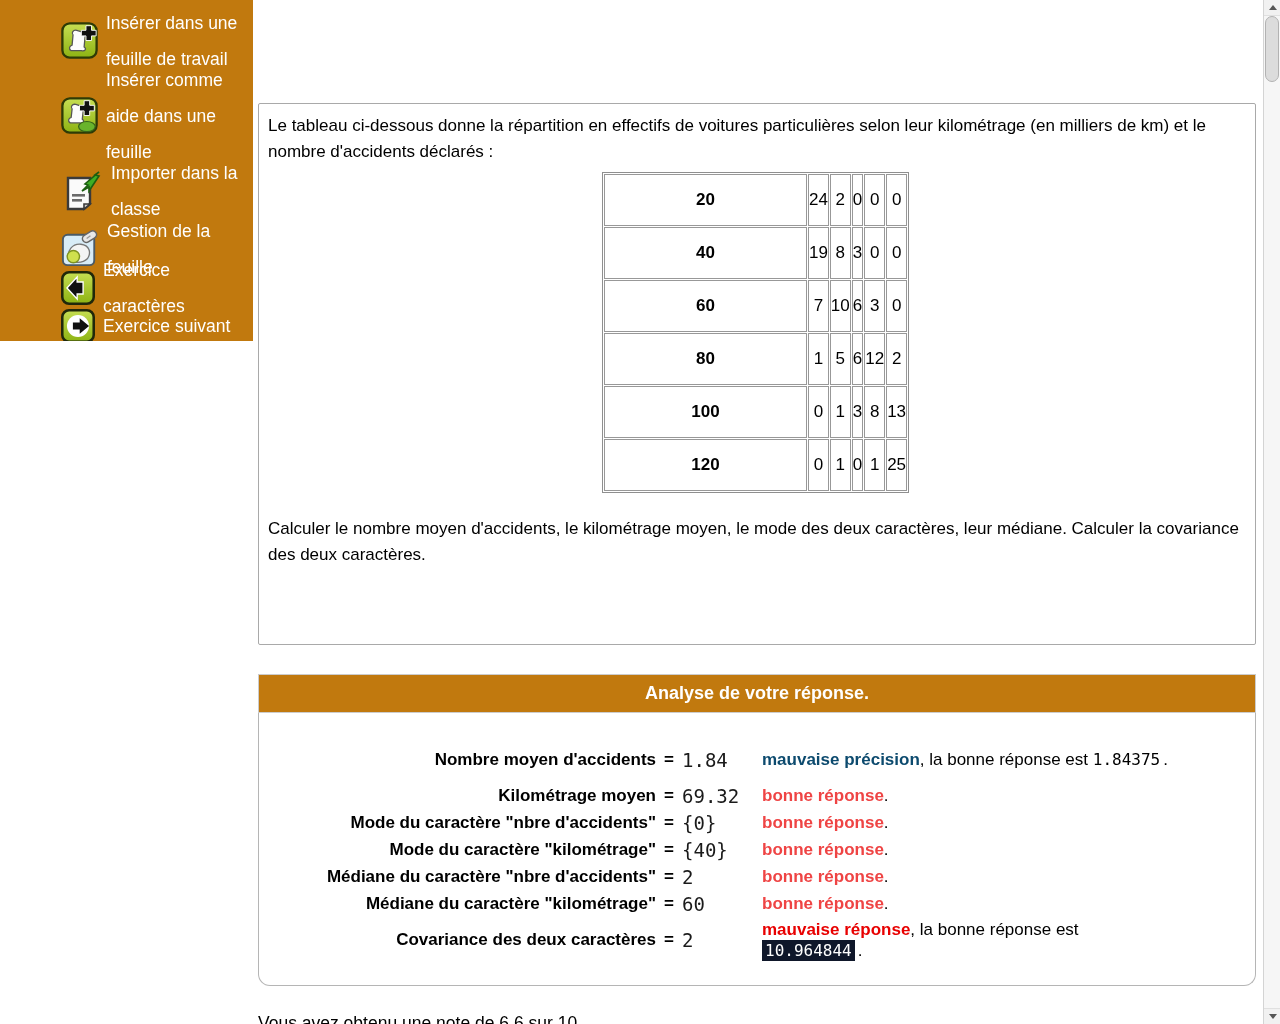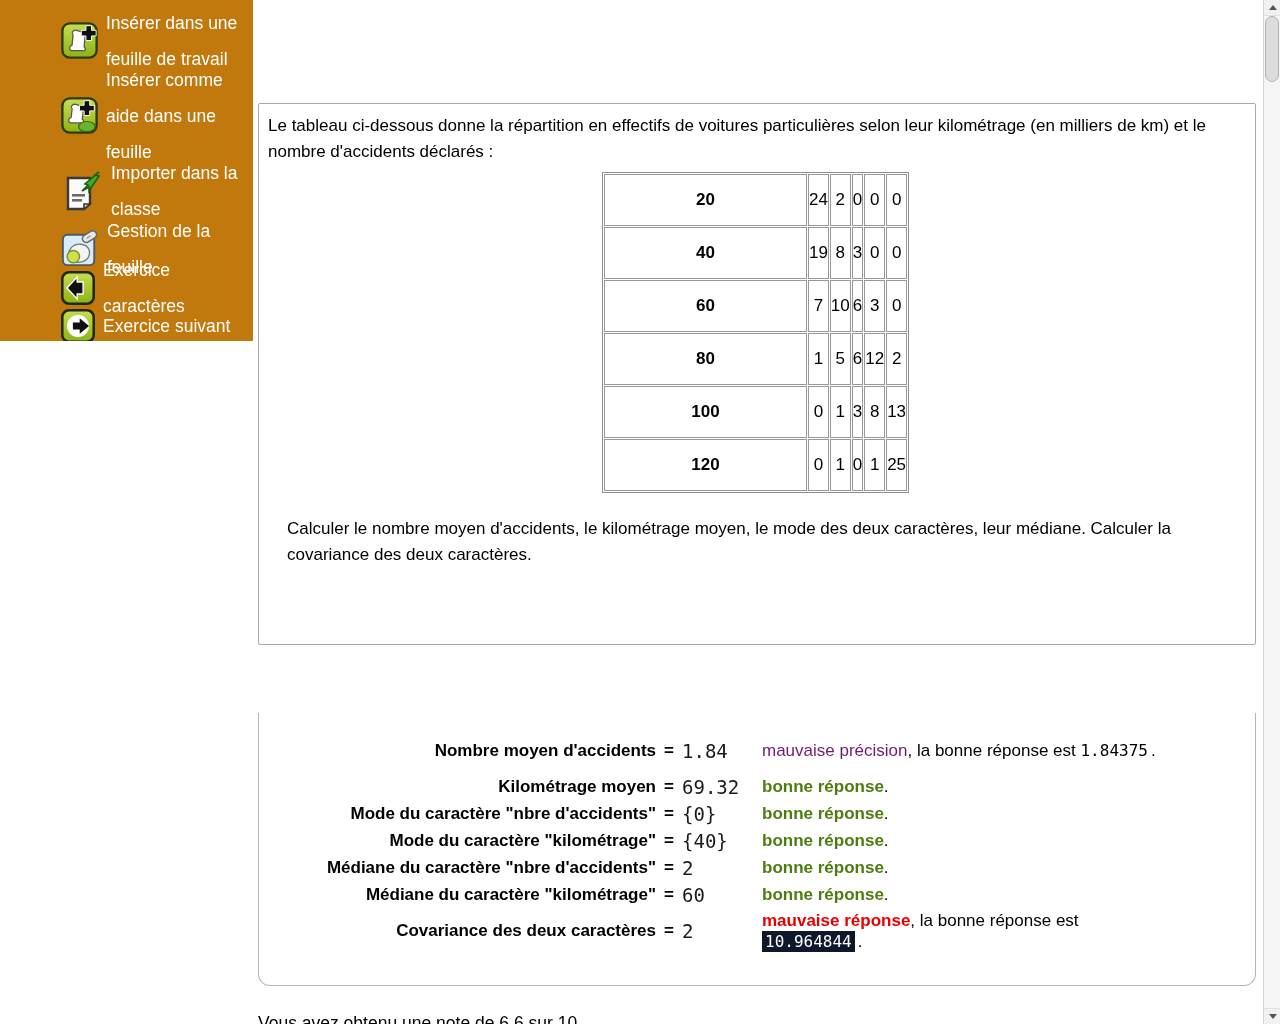--- a/index.html
+++ b/index.html
@@ -25,41 +25,41 @@
 
   
   table.data-table { margin:7px auto 0 auto; border-collapse:separate; border-spacing:1px;
                      border:1px solid #8f8f8f; background:#fff; }
   table.data-table th, table.data-table td {
       border:1px solid #989898; text-align:center; vertical-align:middle;
       font-size:17px; color:#000; background:#fff; }
   table.data-table th.rowhead, table.data-table th.corner { font-weight:bold; }
   .col-label { width:203px; height:52px; }
   .col-num   { width:53px;  height:52px; }
-  .task-text { margin-top:23px;margin-left:19px; }
+  .task-text { margin-top:23px; }
 
   
   .analysis-header { position:absolute; left:5px; top:674px; width:998px; height:39px;
                      background:#c1790e; border:1px solid #cccccc; color:#fff;
                      font-size:18px; font-weight:bold; text-align:center; line-height:37px; }
   .analysis-box { position:absolute; left:5px; top:713px; width:998px; height:273px;
                   border:1px solid #b5b5b5; border-top:none;
-                  border-radius:0 0 12px 12px; overflow:hidden; padding-top:15px; }
+                  border-radius:0 0 12px 12px; overflow:hidden; padding-top:24px; }
   table.analysis-table { border-collapse:collapse; margin-left:12px; }
   table.analysis-table td, table.analysis-table th { vertical-align:middle; padding:0; }
   .a-label { width:385px; text-align:right; font-weight:bold; font-size:17px;
              color:#000; white-space:nowrap; }
   .a-eq    { width:26px; text-align:center; font-weight:bold; font-size:17px; color:#000; }
   .a-val   { width:80px; text-align:left; padding-left:6px;
              font-family:"DejaVu Sans Mono", monospace; font-size:19px; color:#1a1a1a; }
   .a-comment { width:412px; padding-left:10px; font-size:17px; line-height:21px; color:#000; }
   tr.a-row   { height:27px; }
   tr.a-row-tall { height:45px; }
-  .verdict-good { color:#4d7c0f; font-weight:bold; }
-  .verdict-warn { color:#701a75; font-weight:normal; }
+  .verdict-good { color:#ef4444; font-weight:bold; }
+  .verdict-warn { color:#0c4a6e; font-weight:bold; }
   .verdict-bad  { color:#e80000; font-weight:bold; }
   .mono { font-family:"DejaVu Sans Mono", monospace; font-size:16px; }
   .hl { background:#0f172a; color:#fff; padding:1px 3px; }
   .end-spaced { margin-left:3px; }
 
   .score-line { position:absolute; left:5px; top:1013px; font-size:17.5px; color:#000; }
 
   
   .scrollbar { position:absolute; right:0; top:0; width:17px; height:1024px;
                background:#f6f6f6; border-left:1px solid #d4d4d4; }
@@ -203,20 +203,21 @@
         <td>0</td>
         <td>1</td>
         <td>25</td>
       </tr>
     </tbody>
       </table>
 
     <div class="task-text">Calculer le nombre moyen d'accidents, le kilométrage moyen, le mode des deux caractères, leur médiane. Calculer la covariance des deux caractères.</div>
   </div>
 
+  <div class="analysis-header">Analyse de votre réponse.</div>
 
   <div class="analysis-box">
     <table class="analysis-table">
 
       <tbody>
           <tr class="a-row-tall">
         <th class="a-label">Nombre moyen d'accidents</th>
         <td class="a-eq">=</td>
         <td class="a-val">1.84</td>
         <td class="a-comment">

